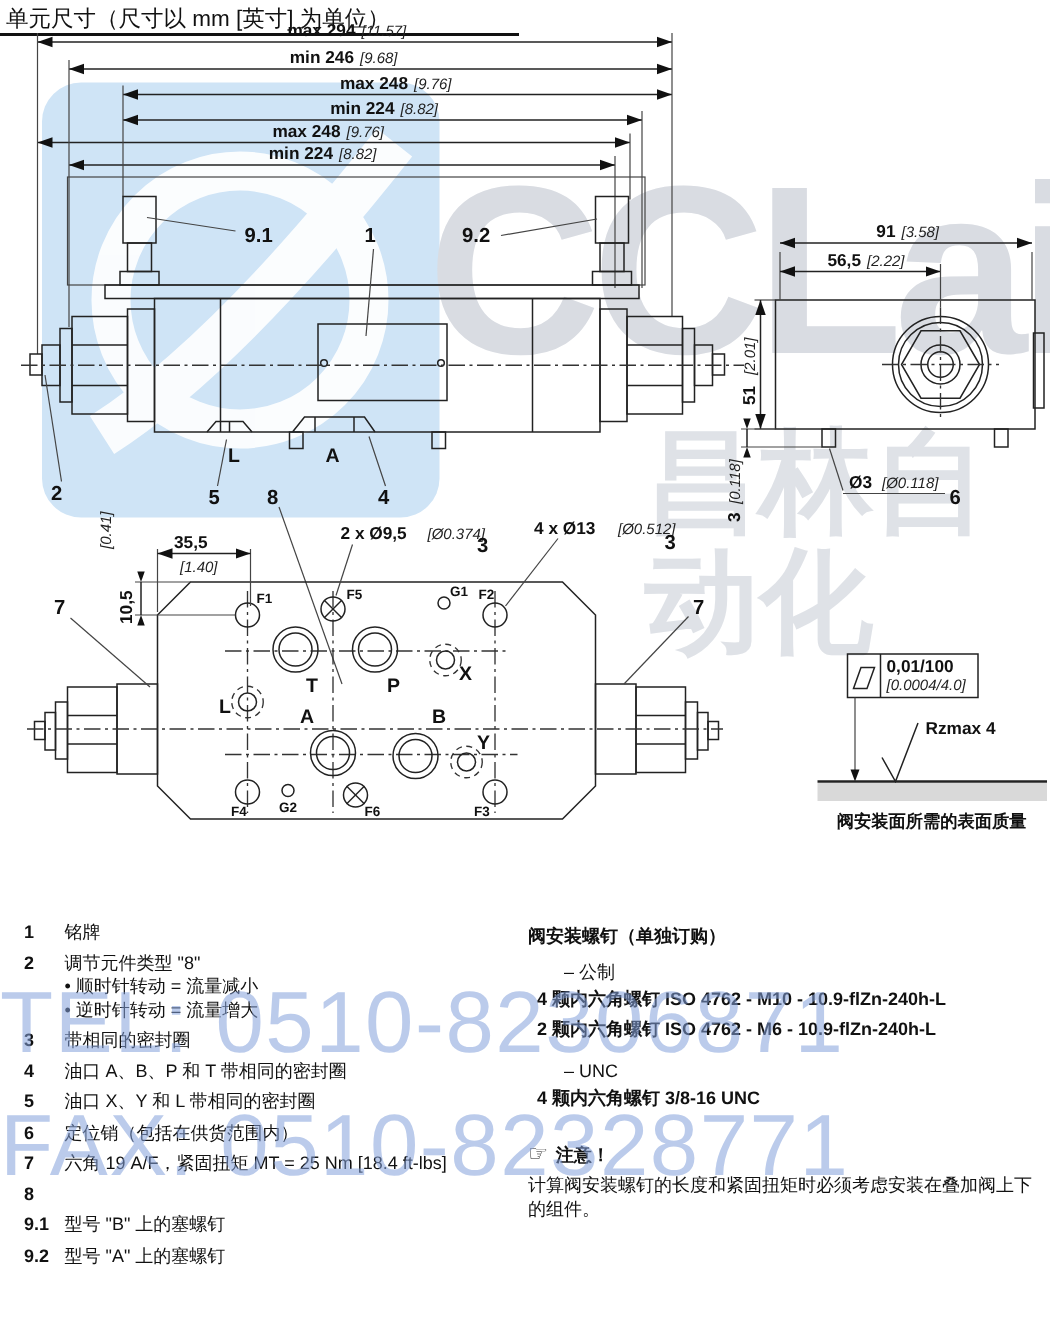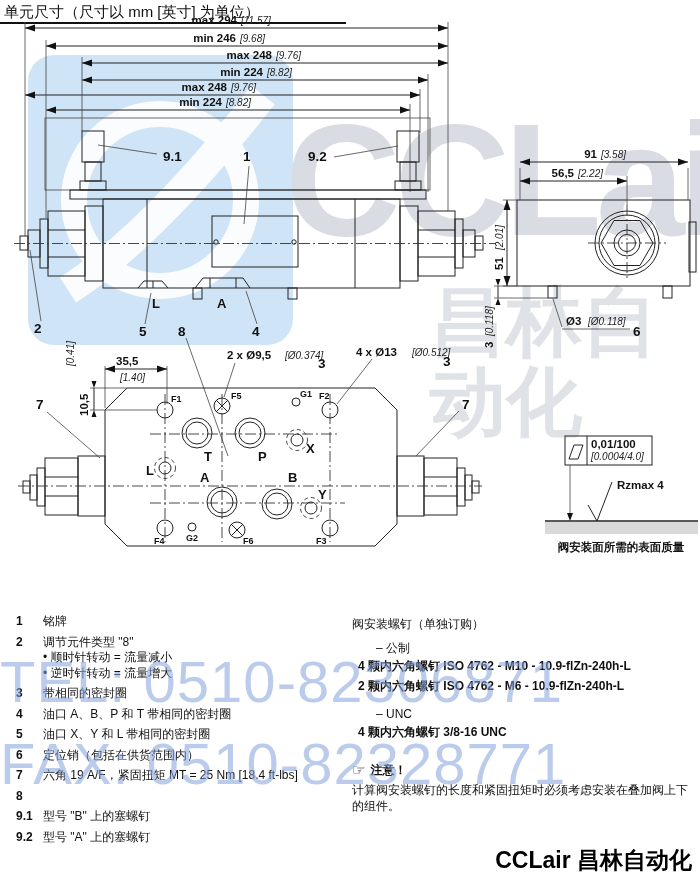--- a/index.html
+++ b/index.html
@@ -30,21 +30,21 @@
   .cap{font-size:11.5px;font-weight:bold;}
   .ln{stroke:#222;stroke-width:1;fill:none;}
   .lt{stroke:#444;stroke-width:0.8;fill:none;}
   .cl{stroke:#333;stroke-width:0.9;fill:none;stroke-dasharray:11 3 2 3;}
   .dash{stroke:#333;stroke-width:0.9;fill:none;stroke-dasharray:4 3;}
   
   .notes-left{position:absolute;left:16px;top:614px;width:332px;z-index:10;font-size:12px;line-height:15.5px;}
   .note{display:flex;margin-bottom:5px;}
   .note .num{min-width:27px;font-weight:bold;}
   .notes-right{position:absolute;left:352px;top:616px;width:340px;z-index:10;font-size:12px;line-height:16px;}
-  .bolt-title{font-weight:normal;margin-bottom:8px;}
+  .bolt-title{font-weight:bold;margin-bottom:8px;}
   .bolt-label{margin-bottom:2px;margin-left:24px;}
   .bolt-item{font-weight:bold;margin-left:6px;margin-bottom:4px;}
   .gap{height:8px;}
   .notice{margin-top:22px;}
   .notice-head{display:flex;align-items:center;margin-bottom:4px;font-weight:bold;}
   .hand{font-size:15px;margin-right:5px;font-weight:normal;}
   .footer-brand{position:absolute;right:8px;top:845px;font-size:23px;font-weight:bold;color:#000;z-index:10;}
 </style>
 </head>
 <body>
@@ -417,18 +417,17 @@
     <div class="bolt-item">4 颗内六角螺钉 3/8-16 UNC</div>
     <div class="notice">
       <div class="notice-head">
         <span class="hand">☞</span>
         <span>注意！</span>
       </div>
       <div>计算阀安装螺钉的长度和紧固扭矩时必须考虑安装在叠加阀上下的组件。</div>
     </div>
   </div>
 
-  <div class="footer-brand">CCLair 昌林自动化</div>
 
   <div class="wm-tel">TEL: 0510-82306871</div>
   <div class="wm-fax">FAX: 0510-82328771</div>
 
 </div>
 
 </body></html>

